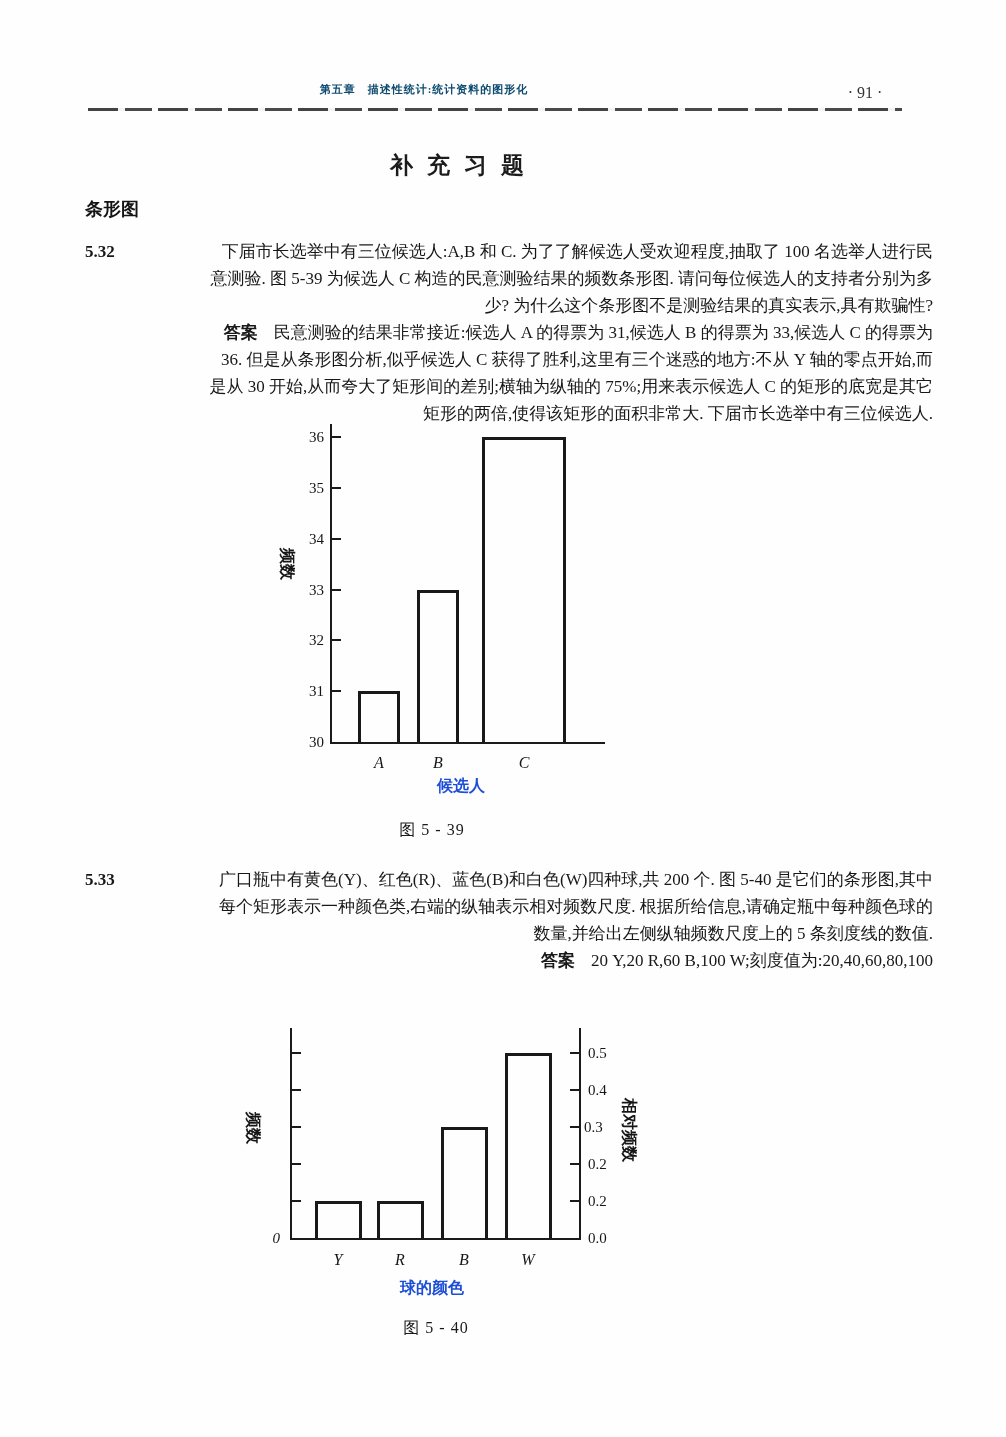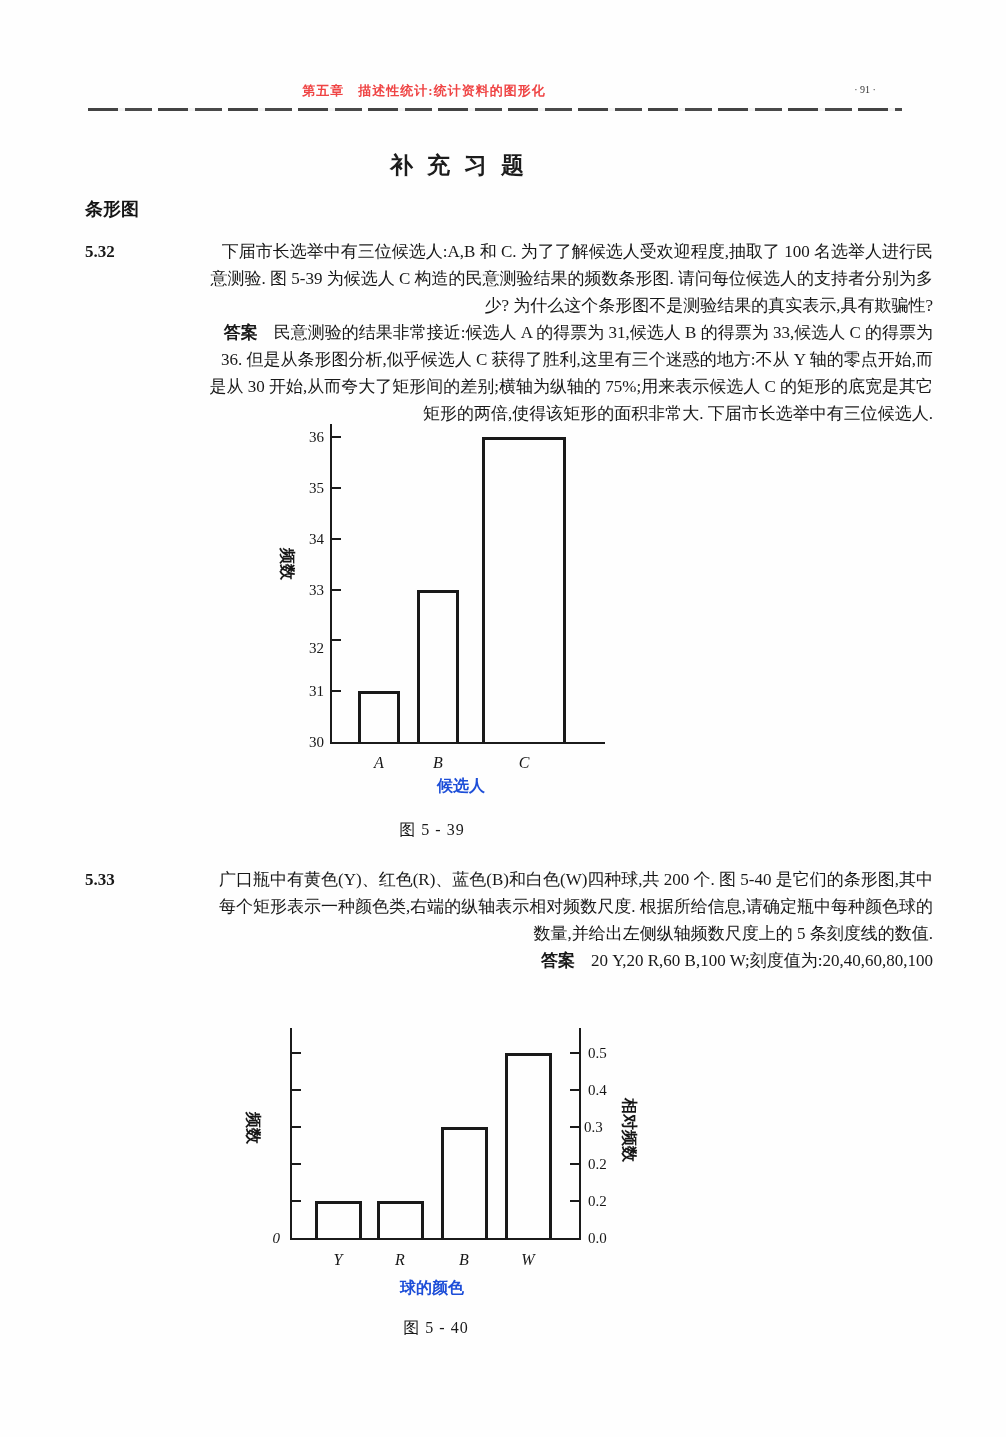--- a/index.html
+++ b/index.html
@@ -5,23 +5,23 @@
   html,body{margin:0;padding:0;}
   body{
     width:1006px;height:1437px;position:relative;
     background:#ffffff;
     font-family:"Liberation Serif","DejaVu Serif",serif;
     color:#1a1a1a;
   }
   .page{position:absolute;inset:0;width:1006px;height:1437px;background:#fefefe;overflow:hidden;}
   .chapter{
     position:absolute;top:82px;left:0;width:848px;text-align:center;
-    font-size:13px;font-weight:600;letter-spacing:1px;color:#ef4444;
+    font-size:11px;font-weight:600;letter-spacing:1px;color:#0c4a6e;
   }
-  .pageno{position:absolute;top:84px;left:830px;width:70px;text-align:center;font-size:10px;color:#333;}
+  .pageno{position:absolute;top:84px;left:830px;width:70px;text-align:center;font-size:16px;color:#333;}
   .rule{
     position:absolute;top:108px;left:88px;width:814px;height:3px;
     background:repeating-linear-gradient(90deg,#222 0 30px,rgba(0,0,0,0.05) 30px 37px,#2a2a2a 37px 64px,rgba(0,0,0,0) 64px 70px);
     opacity:.85;
   }
   .title{
     position:absolute;top:150px;left:0;width:900px;text-align:center;
     font-size:23px;font-weight:700;letter-spacing:14px;padding-left:14px;color:#1c1c1c;
   }
   .section{position:absolute;left:85px;top:197px;font-size:18px;font-weight:700;color:#141414;}
@@ -62,21 +62,21 @@
         <div class="tline" style="position: relative;">矩形的两倍,使得该矩形的面积非常大. 下届市长选举中有三位候选人.</div>
       </div>
     </div>
   <div class="figure" id="fig-5-39" style="left:270px;top:424px;width:380px;height:420px;">
       <div class="ln" style="left: 60px; top: 0px; width: 2px; height: 320px;"></div>
       <div class="ln" style="left: 60px; top: 318px; width: 275px; height: 2px;"></div>
       <div class="num r" style="left: 20px; top: 309px; width: 34px;">30</div>
       <div class="ln" style="left: 62px; top: 266.2px; width: 9px; height: 2px;"></div>
       <div class="num r" style="left: 20px; top: 258.2px; width: 34px;">31</div>
       <div class="ln" style="left: 62px; top: 215.4px; width: 9px; height: 2px;"></div>
-      <div class="num r" style="left: 20px; top: 207.4px; width: 34px; margin-top: 8px;">32</div>
+      <div class="num r" style="left: 20px; top: 207.4px; width: 34px;">32</div>
       <div class="ln" style="left: 62px; top: 164.6px; width: 9px; height: 2px;"></div>
       <div class="num r" style="left: 20px; top: 156.6px; width: 34px;">33</div>
       <div class="ln" style="left: 62px; top: 113.8px; width: 9px; height: 2px;"></div>
       <div class="num r" style="left: 20px; top: 105.8px; width: 34px;">34</div>
       <div class="ln" style="left: 62px; top: 63px; width: 9px; height: 2px;"></div>
       <div class="num r" style="left: 20px; top: 55px; width: 34px;">35</div>
       <div class="ln" style="left: 62px; top: 12.2px; width: 9px; height: 2px;"></div>
       <div class="num r" style="left: 20px; top: 4.2px; width: 34px;">36</div>
       <div style="left: 88px; top: 267.2px; width: 42px; height: 50.8px; box-sizing: border-box; border-style: solid; border-color: rgb(25, 25, 25); border-width: 3px 3px 0px; background: rgb(254, 254, 254);"></div>
       <div class="cat" style="left: 92px; top: 330px; width: 34px;">A</div>

